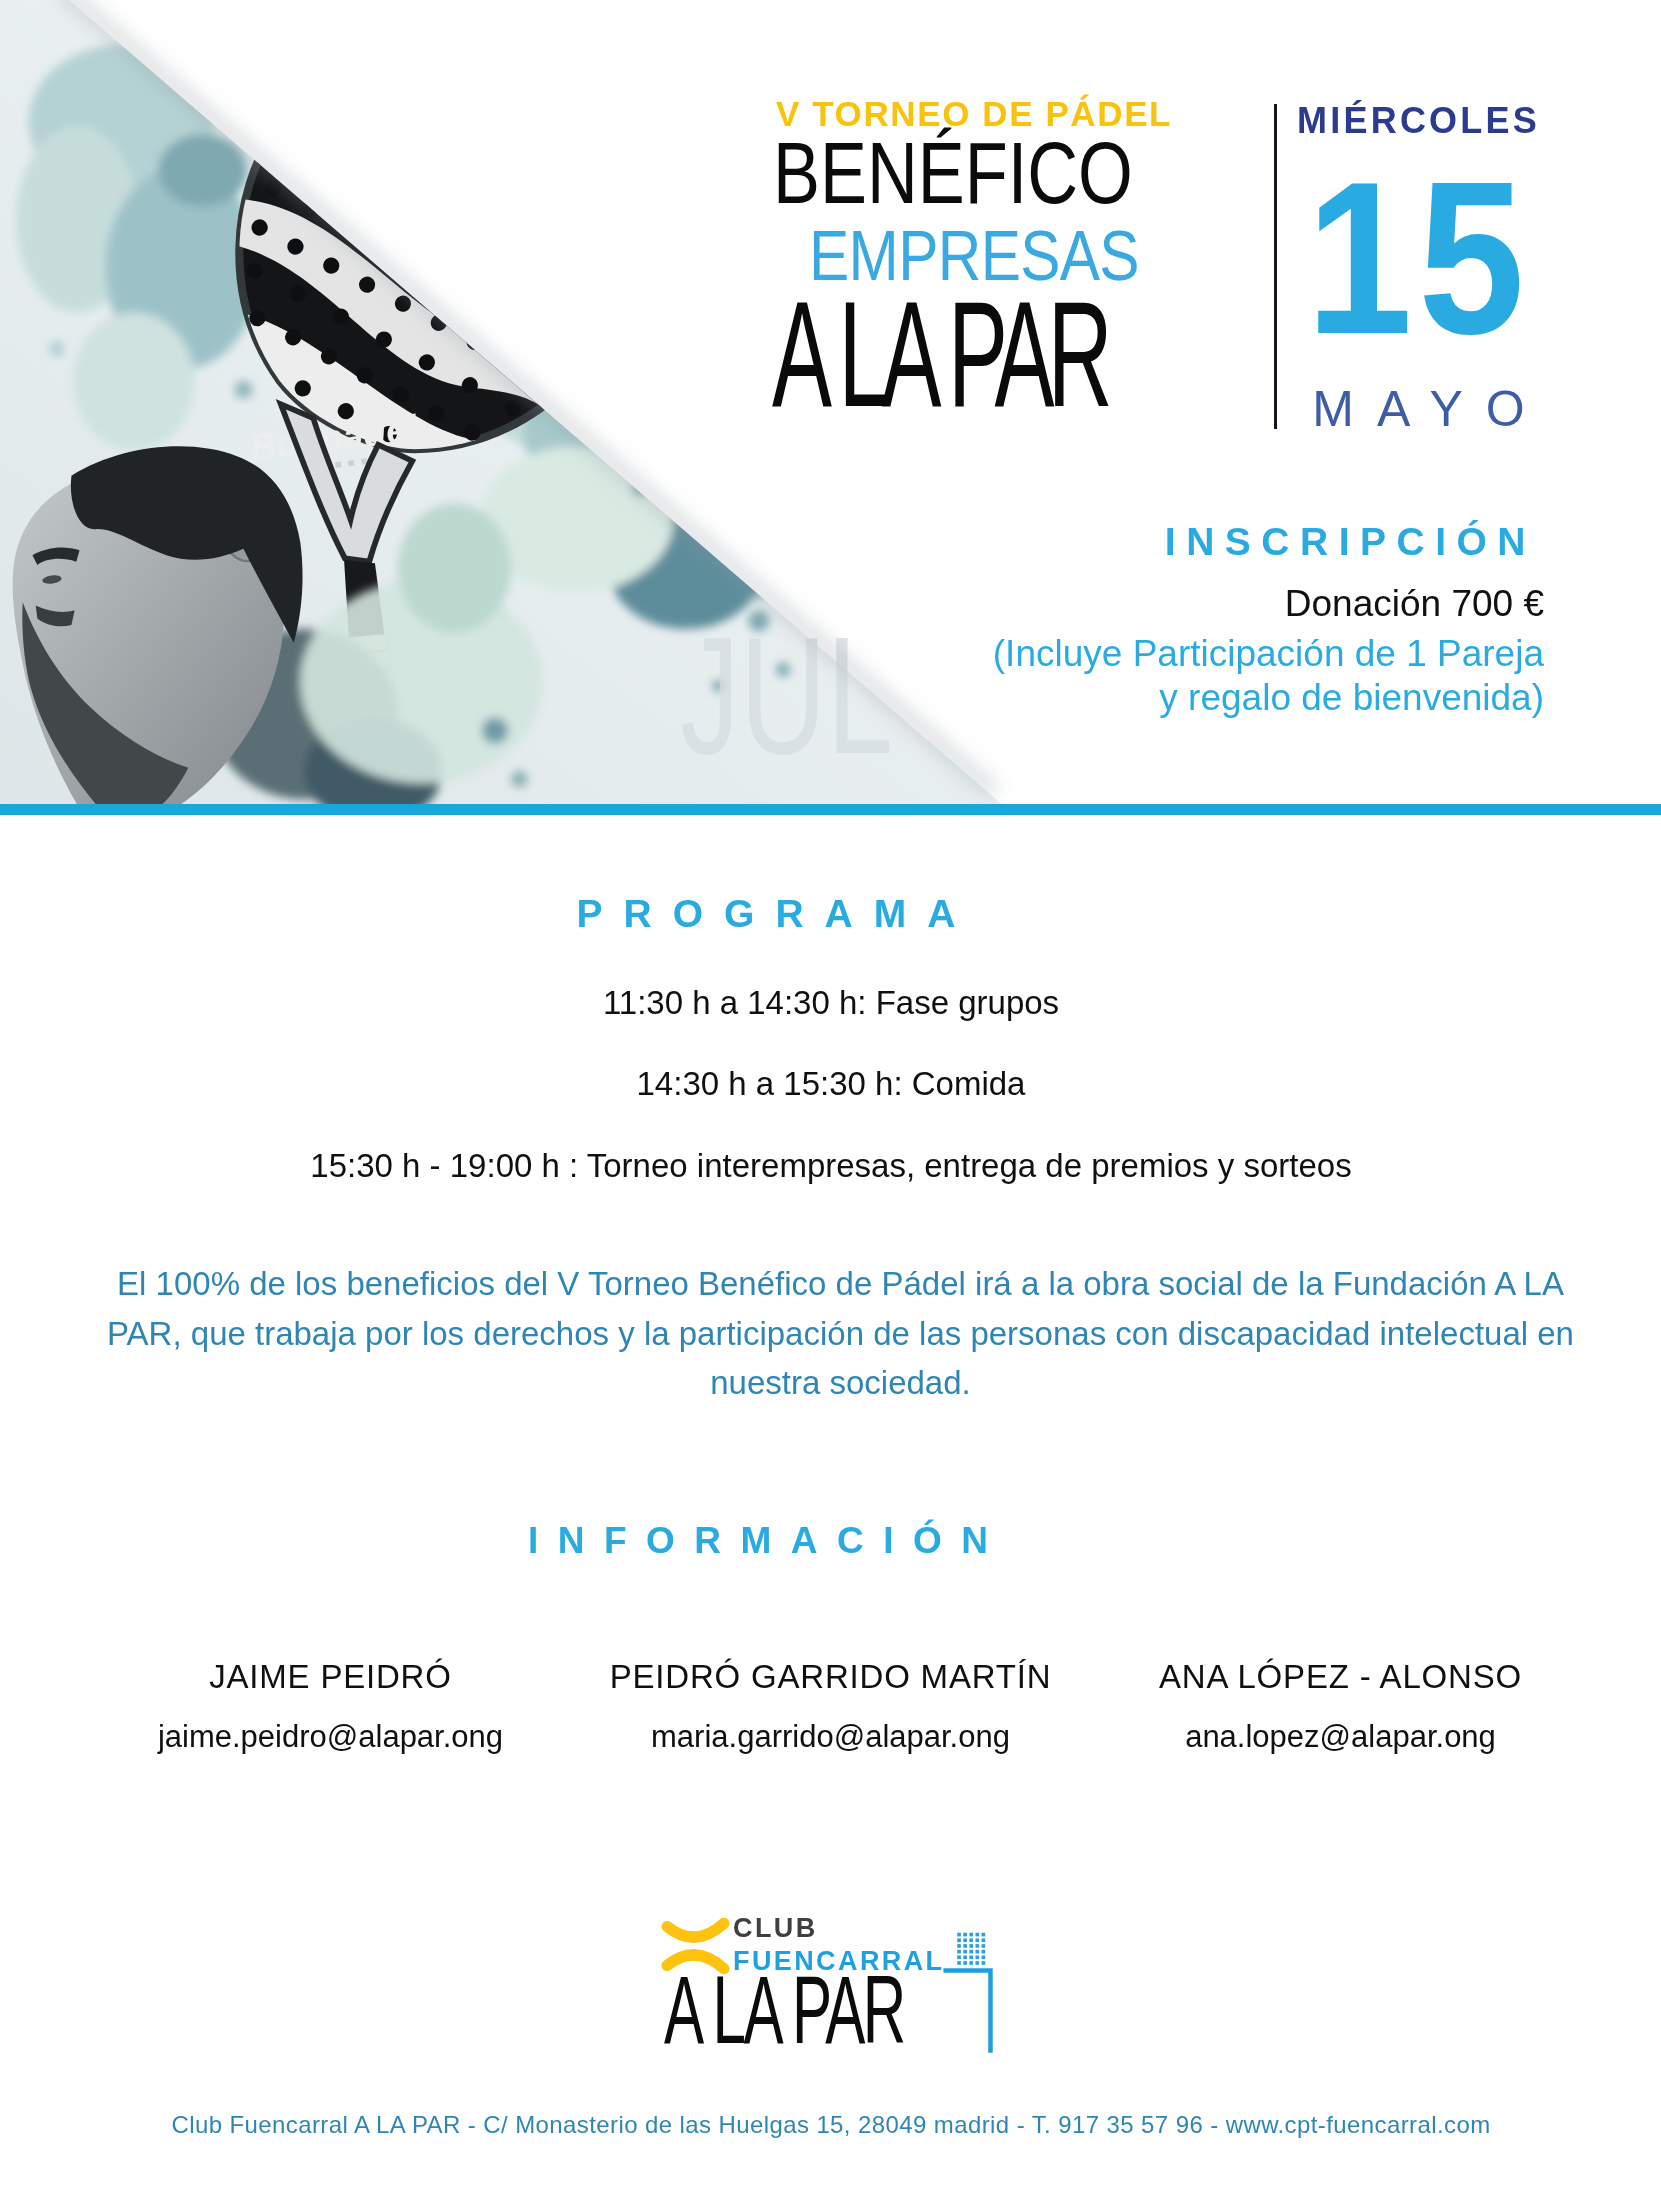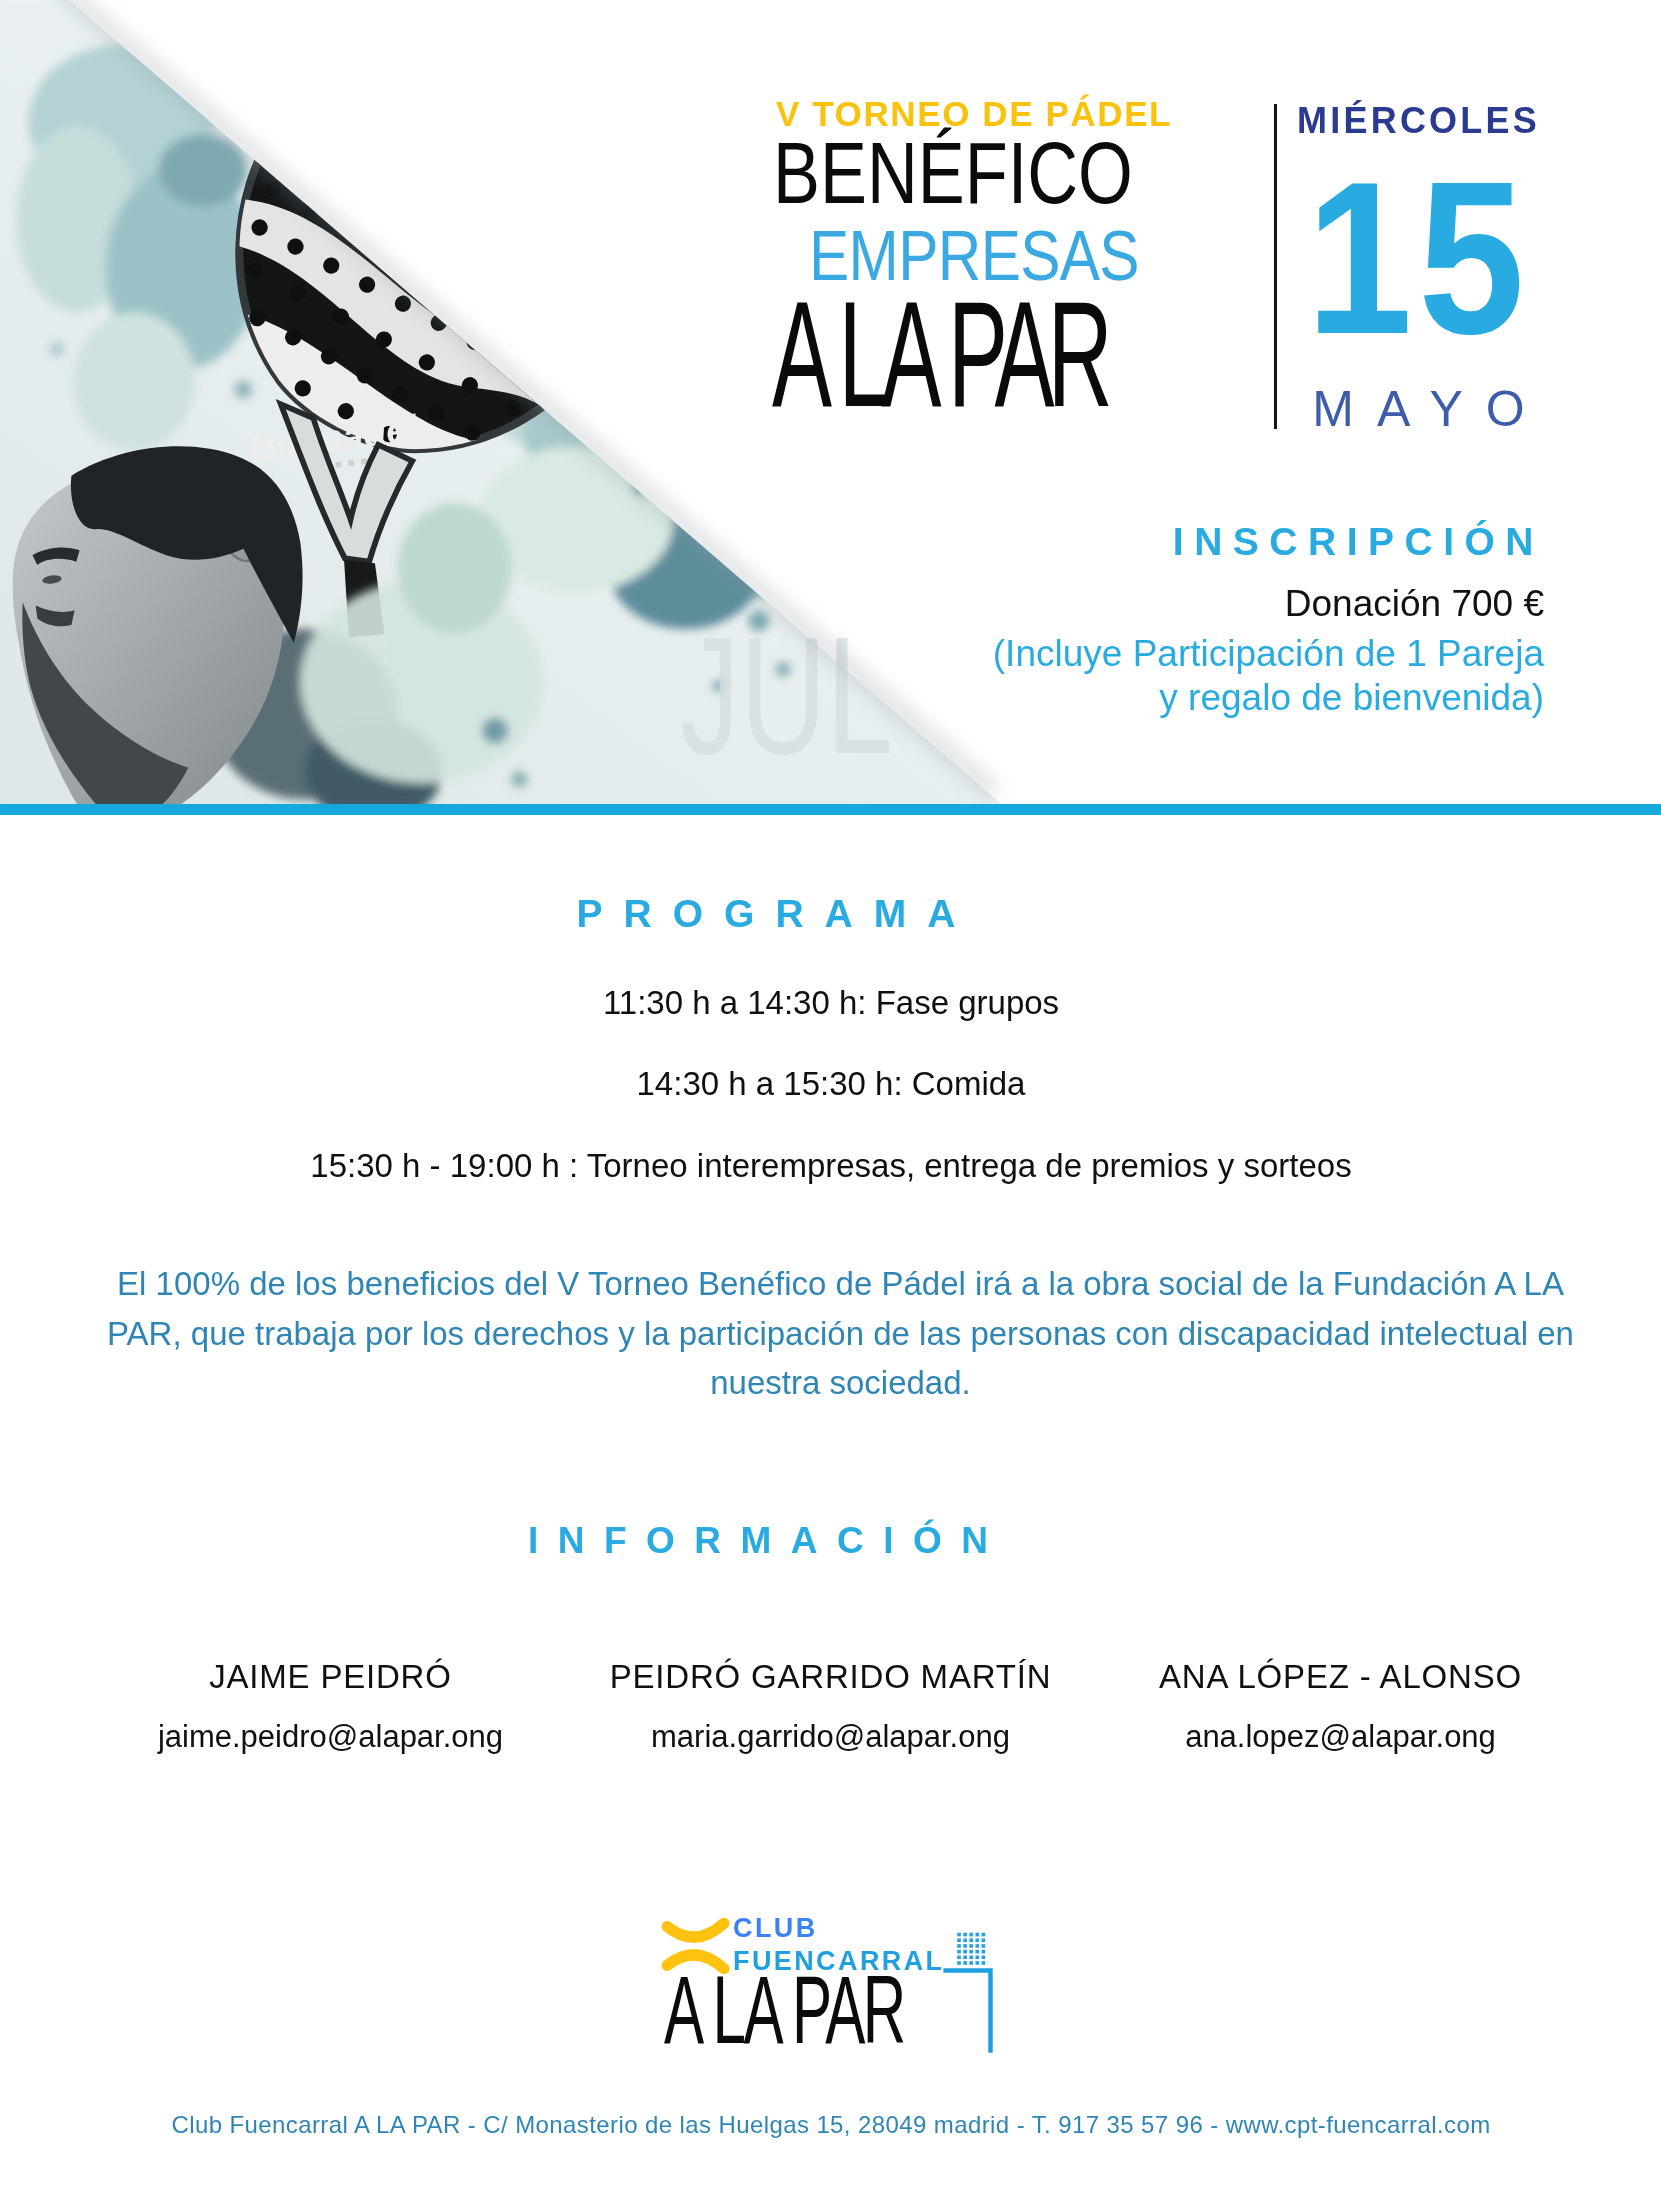--- a/index.html
+++ b/index.html
@@ -21,21 +21,21 @@
   .vdivider{left:1274px;top:104px;width:3.2px;height:325px;background:#14141d;}
   .weekday{left:1287px;top:100px;width:263px;text-align:center;font-size:36px;font-weight:bold;
            letter-spacing:3.2px;color:#2B3B8F;}
   .daynum{left:1287px;top:150px;width:263px;text-align:center;font-size:217px;font-weight:bold;
           line-height:1;letter-spacing:6.5px;color:#29ABE2;}
   .daynum .sx{transform-origin:center top;transform:scaleX(.88);}
   .month{left:1287px;top:380px;width:263px;text-align:center;font-size:50px;letter-spacing:23px;
          text-indent:23px;color:#3D5DA9;}
 
   
-  .ins-h{right:118px;top:520px;font-size:39px;font-weight:bold;letter-spacing:10.5px;color:#29ABE2;text-align:right;}
+  .ins-h{right:126px;top:520px;font-size:39px;font-weight:bold;letter-spacing:10.5px;color:#29ABE2;text-align:right;}
   .ins-don{right:118px;top:583px;font-size:37px;color:#111111;text-align:right;}
   .ins-n1{right:118px;top:633px;font-size:37px;color:#29ABE2;text-align:right;}
   .ins-n2{right:118px;top:677px;font-size:37px;color:#29ABE2;text-align:right;}
 
   .bluebar{left:0;top:804px;width:1662px;height:10.5px;background:#16A8DB;}
 
   
   .prog-h{left:0;top:892px;width:1532px;text-align:center;font-size:39px;font-weight:bold;
           letter-spacing:21px;text-indent:21px;color:#29ABE2;}
   .prog-item{left:0;width:1662px;text-align:center;font-size:33px;color:#101010;}
@@ -45,21 +45,21 @@
 
   .info-h{left:0;top:1520px;width:1516px;text-align:center;font-size:37px;font-weight:bold;
           letter-spacing:19.5px;text-indent:19.5px;color:#29ABE2;}
 
   .contact{width:503px;text-align:center;}
   .c0{left:79px;top:1658px;} .c1{left:579px;top:1658px;} .c2{left:1089px;top:1658px;}
   .cname{font-size:33px;letter-spacing:0.8px;color:#101010;}
   .cmail{font-size:31px;color:#101010;margin-top:23px;}
 
   
-  .club1{left:733px;top:1913px;font-size:27px;font-weight:bold;letter-spacing:2.4px;color:#3b82f6;}
+  .club1{left:733px;top:1913px;font-size:27px;font-weight:bold;letter-spacing:2.4px;color:#404040;}
   .club2{left:733px;top:1946px;font-size:27px;font-weight:bold;letter-spacing:2.4px;color:#21A0DD;}
   .brandsmall{left:664px;top:1961px;font-size:97px;line-height:1;color:#0b0b0b;letter-spacing:-4px;}
   .brandsmall .sx{transform:scaleX(.62);}
 
   .footer{left:0;top:2111px;width:1662px;text-align:center;font-size:24px;letter-spacing:0.4px;color:#2F86B4;}
 </style>
 </head>
 <body>
 
 <div id="poster">

